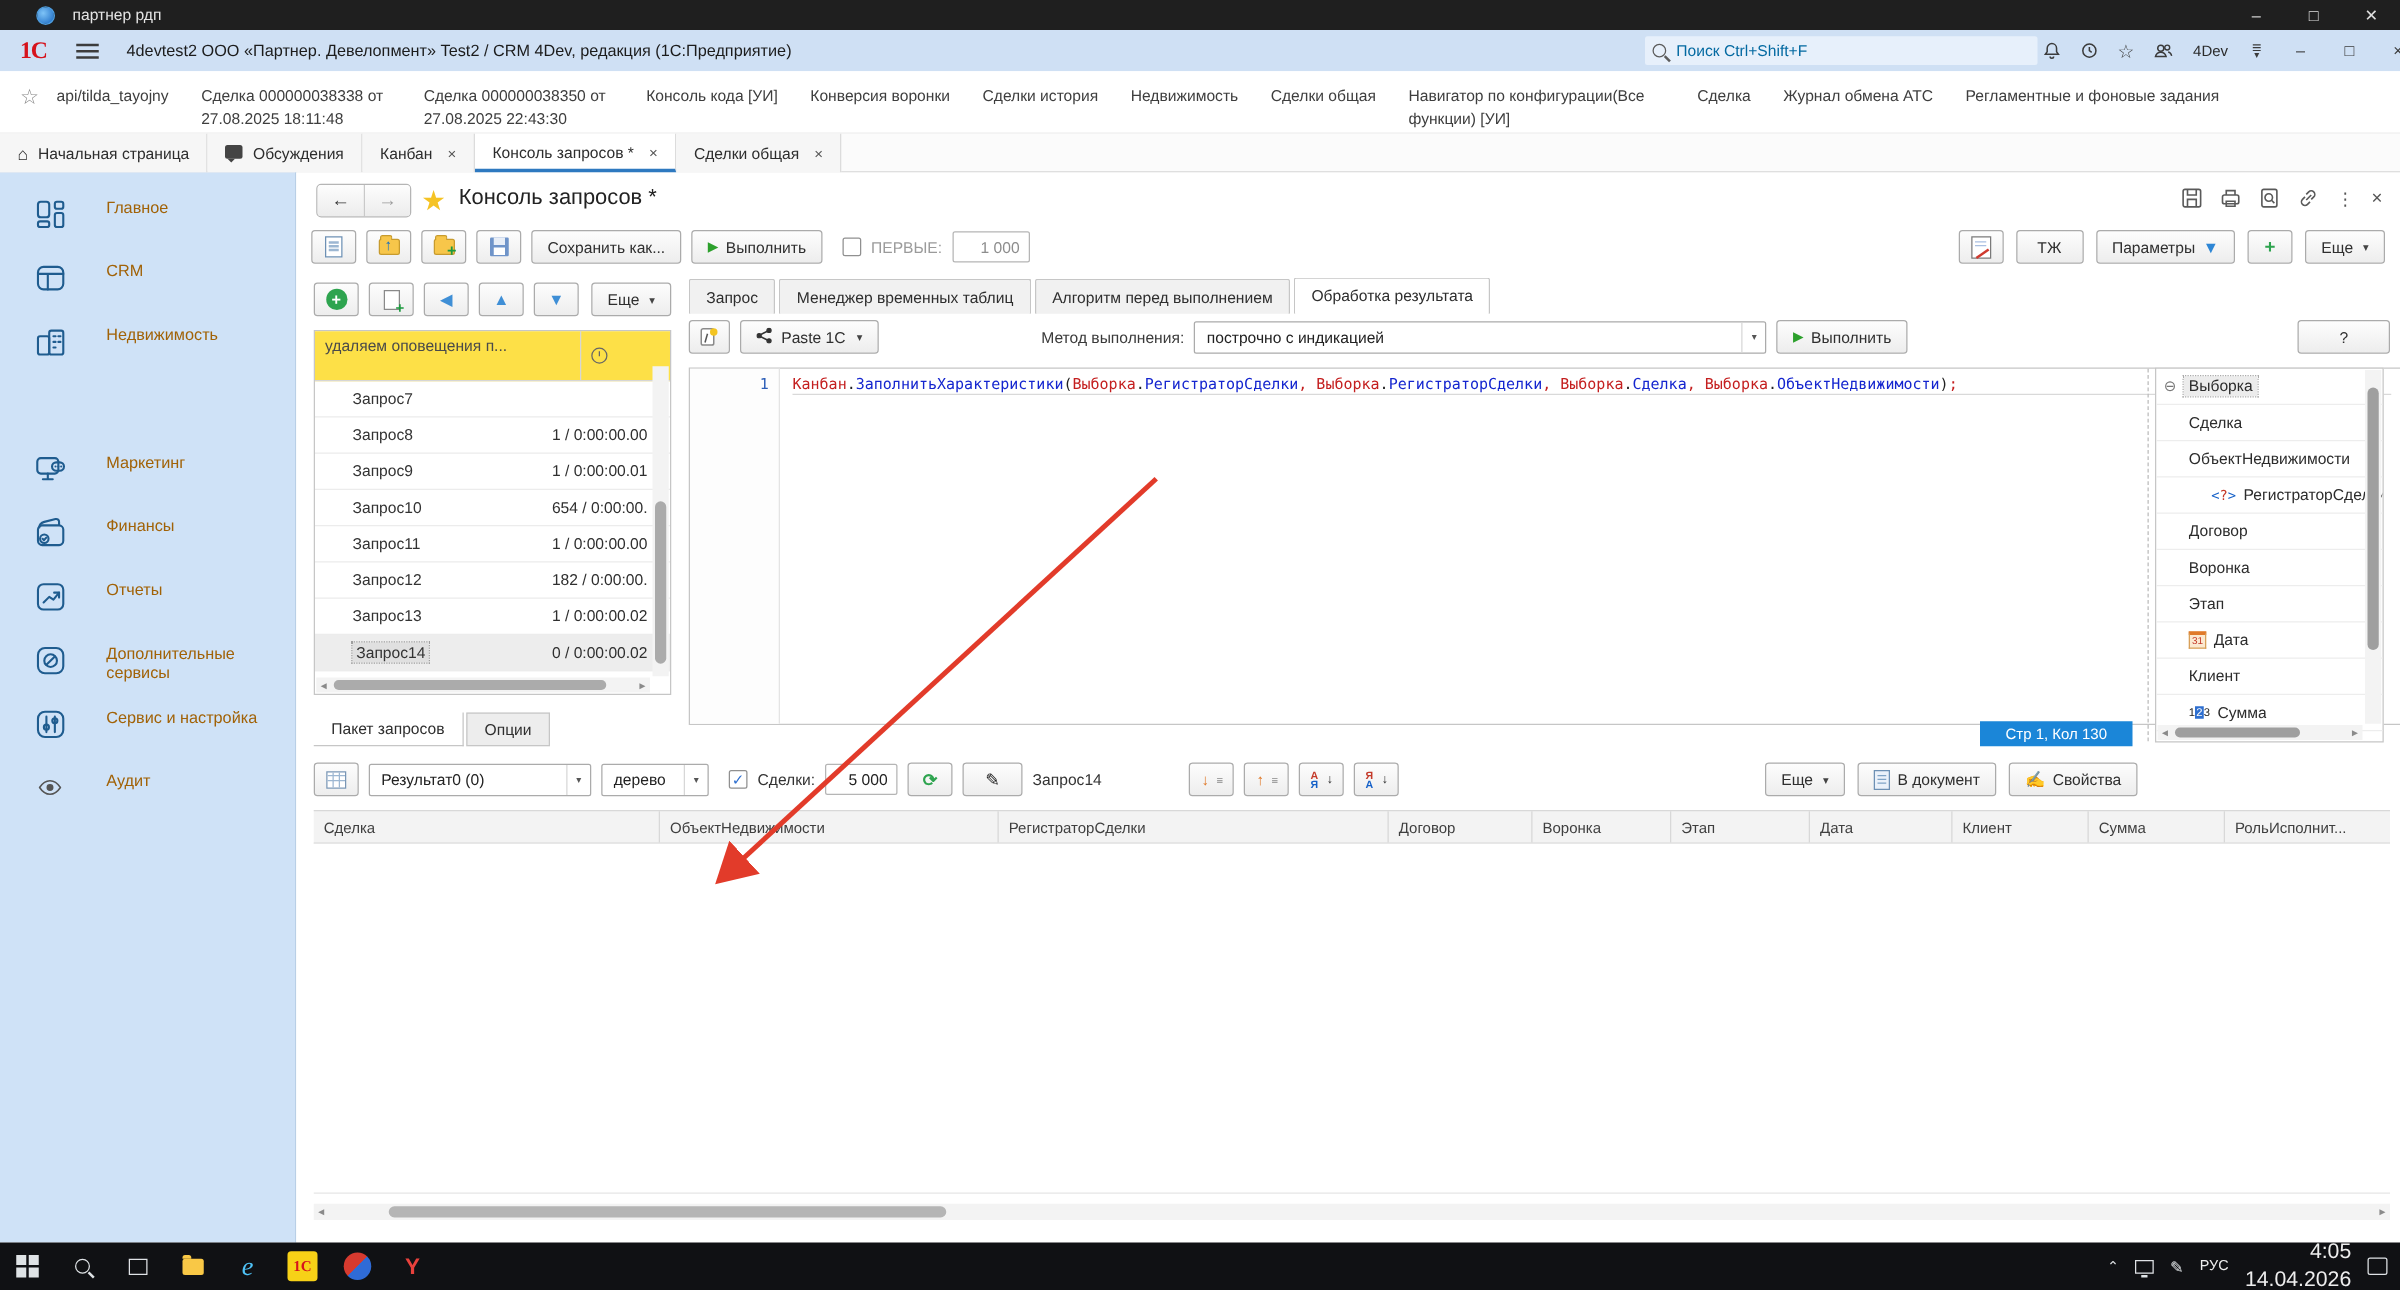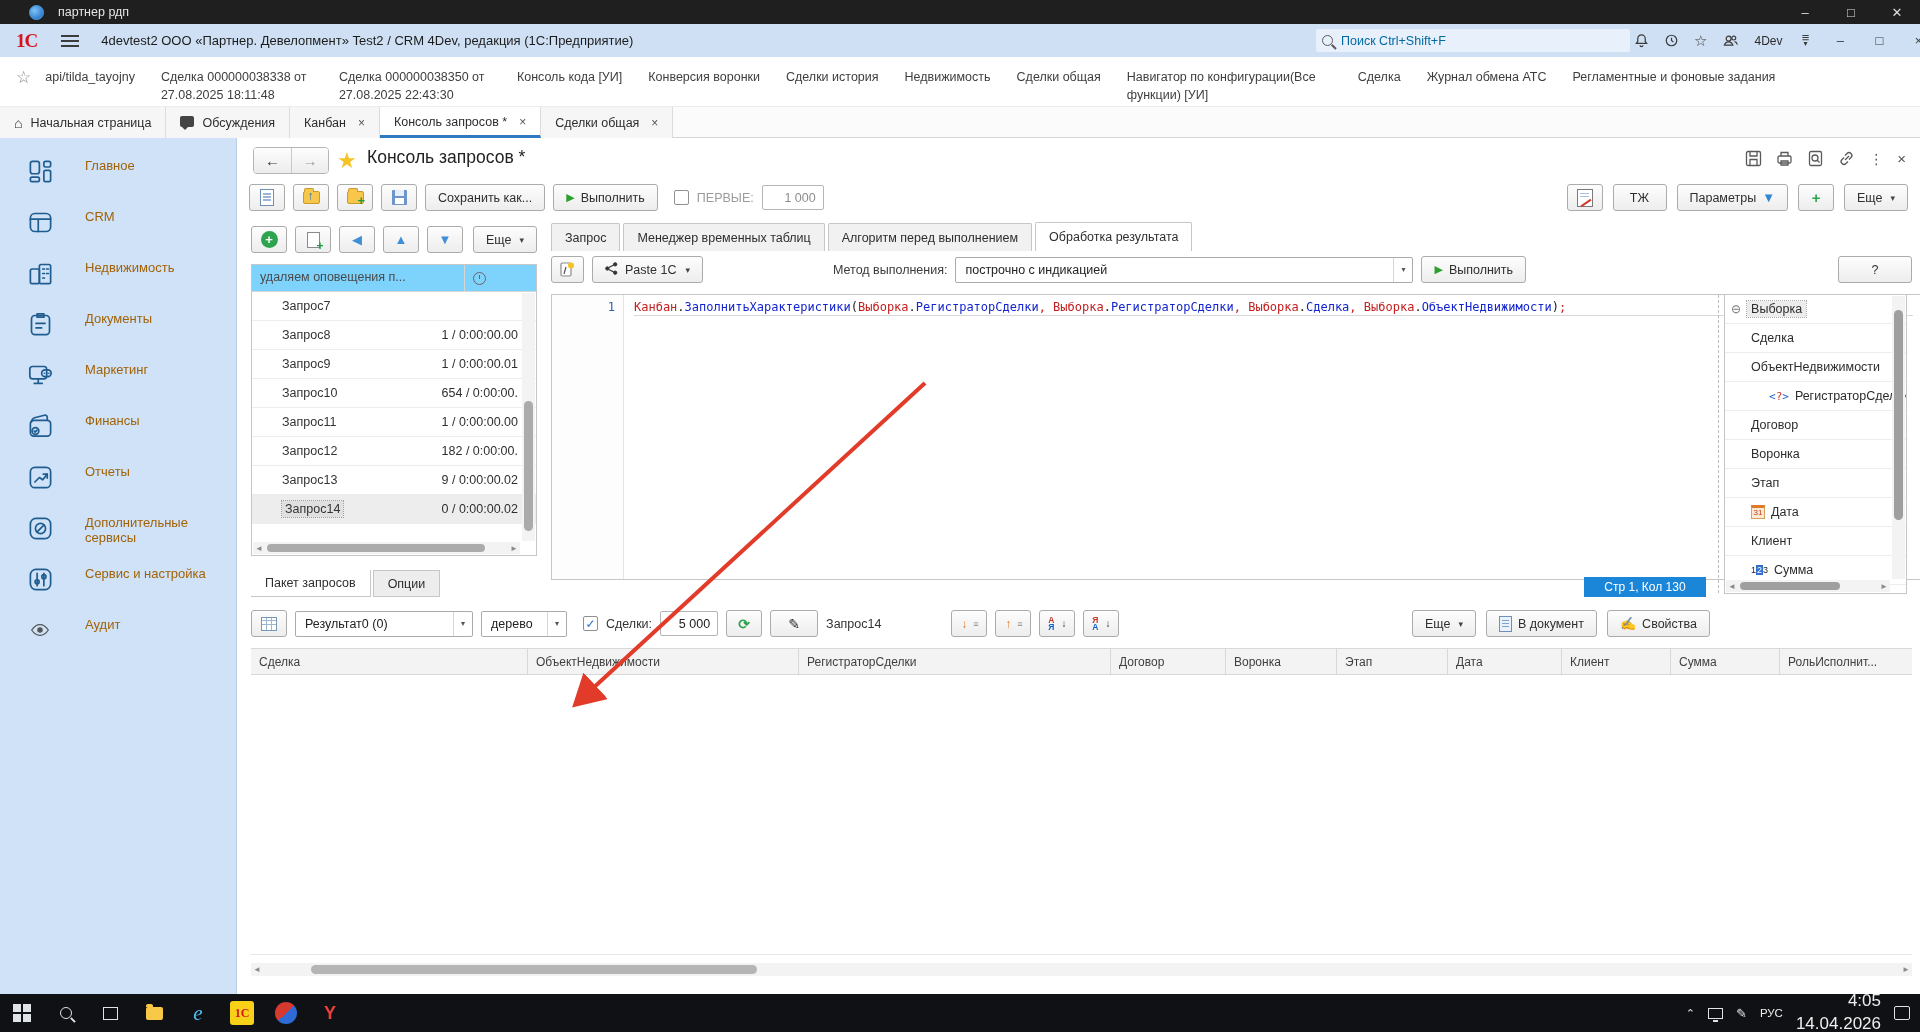--- a/index.html
+++ b/index.html
@@ -95,21 +95,21 @@
   .i-wand:before{content:"";position:absolute;left:2px;top:3px;width:9px;height:1.4px;background:#a9c0e2;box-shadow:0 3px 0 #a9c0e2}
   .i-wand:after{content:"";position:absolute;left:2px;top:12px;width:12px;height:2px;background:#d03a2f;transform:rotate(-35deg)}
 
   
   .qtool{left:14px;top:88px;display:flex;gap:8px;align-items:center;width:286px}
   .circ-plus{width:17px;height:17px;border-radius:50%;background:#2ea44f;color:#fff;font-weight:bold;font-size:13px;display:flex;align-items:center;justify-content:center}
   .i-copy{width:13px;height:16px;border:1.2px solid #8a8a8a;background:#fff;position:relative}
   .i-copy:after{content:"+";position:absolute;right:-5px;bottom:-6px;color:#1d9a3f;font-weight:bold;font-size:12px}
   .bluearr{color:#3f8fd6;font-size:13px}
   .qlist{left:14px;top:126px;width:286px;height:292px;border:1px solid #c6c6c6;background:#fff}
-  .qhead{display:flex;height:27px;background:#7dd3fc;border-bottom:1px solid #d6d6d6}
+  .qhead{display:flex;height:40px;background:#fde047;border-bottom:1px solid #d6d6d6}
   .qhead .c1{width:213px;padding:5px 8px;color:#4a4a4a;border-right:1px solid #d6d6d6;white-space:nowrap;overflow:hidden}
   .qhead .c2{flex:1;display:flex;align-items:center;padding-left:8px}
   .clockico{width:13px;height:13px;border:1.4px solid #666;border-radius:50%;position:relative}
   .clockico:before{content:"";position:absolute;left:5px;top:2px;width:1.4px;height:4px;background:#666}
   .qrow{display:flex;height:29px;align-items:center;border-bottom:1px solid #ececec;font-size:12.5px}
   .qrow .n{padding-left:30px;width:180px;white-space:nowrap}
   .qrow .s{flex:1;text-align:right;padding-right:18px;color:#2f2f2f;white-space:nowrap;overflow:hidden}
   .qrow.sel{background:#ededed}
   .qrow.sel .n span{background:#e0e0e0;outline:1px dotted #9f9f9f;padding:1px 3px}
   .vscr{position:absolute;top:28px;right:1px;width:13px;bottom:14px;background:#f3f3f3}
@@ -323,27 +323,20 @@
       <span>CRM</span>
     </div>
     <div class="sbitem" style="top:122px">
       <span class="sbicon"><svg viewBox="0 0 24 24" width="27" height="27">
             <rect x="3" y="8" width="8" height="13" rx="1.5"></rect>
             <rect x="11" y="4" width="10" height="17" rx="1.5"></rect>
             <path d="M14 8h1.5M17.5 8H19M14 12h1.5M17.5 12H19M14 16h1.5"></path>
           </svg></span>
       <span>Недвижимость</span>
     </div>
-    <div class="sbitem" style="top:173px">
-      <span class="sbicon"><svg viewBox="0 0 24 24" width="27" height="27">
-            <rect x="4" y="4" width="16" height="17" rx="3"></rect>
-            <path d="M9 2.5h6v3H9zM8 11h8M8 15h5"></path>
-          </svg></span>
-      <span>Документы</span>
-    </div>
     <div class="sbitem" style="top:224px">
       <span class="sbicon"><svg viewBox="0 0 24 24" width="27" height="27">
             <rect x="2.5" y="4" width="15" height="11" rx="2.5"></rect>
             <path d="M10 15v4M6.5 19h7"></path>
             <rect x="13" y="7" width="8.5" height="6" rx="3"></rect>
             <path d="M15.5 10h.01M17.5 10h.01M19.5 10h.01"></path>
           </svg></span>
       <span>Маркетинг</span>
     </div>
     <div class="sbitem" style="top:275px">
@@ -511,21 +504,21 @@
       <div class="qrow">
           <span class="n">Запрос11</span>
           <span class="s">1 / 0:00:00.00</span>
         </div>
       <div class="qrow">
           <span class="n">Запрос12</span>
           <span class="s">182 / 0:00:00.</span>
         </div>
       <div class="qrow">
           <span class="n">Запрос13</span>
-          <span class="s">9 / 0:00:00.02</span>
+          <span class="s">1 / 0:00:00.02</span>
         </div>
       <div class="qrow sel">
           <span class="n"><span>Запрос14</span></span>
           <span class="s">0 / 0:00:00.02</span>
         </div>
       <div class="vscr">
           <span class="th" style="top:108px;height:130px"></span>
         </div>
       <div class="hscr">
           <span class="scrarr">◄</span>

